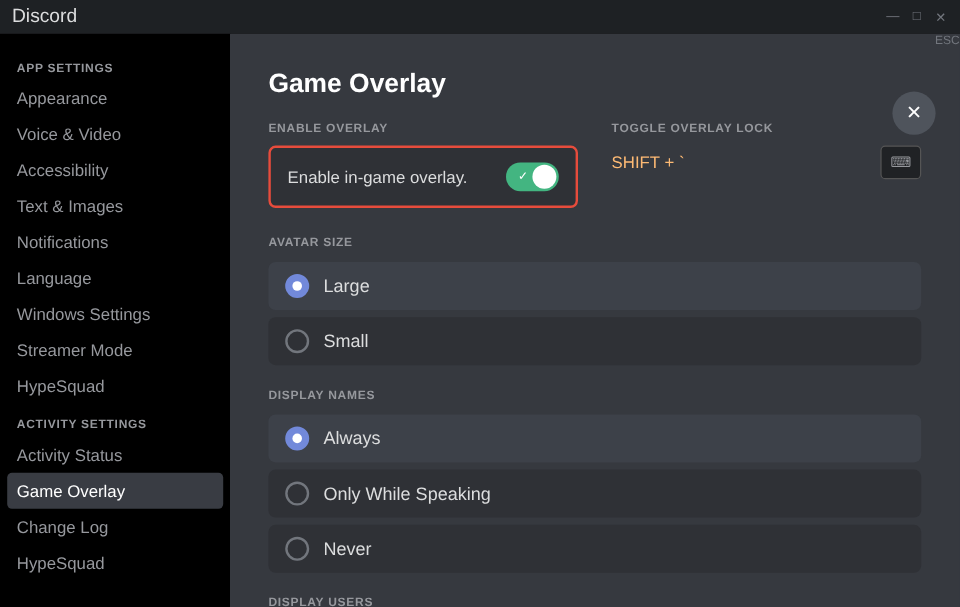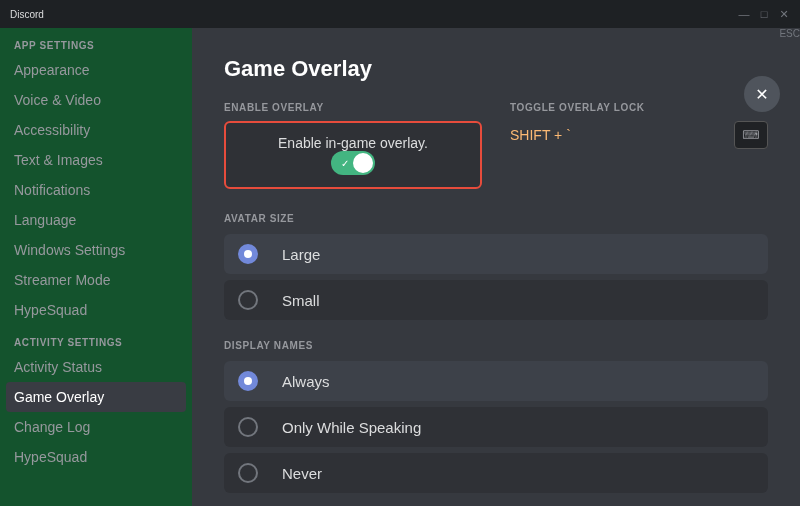--- a/index.html
+++ b/index.html
@@ -17,21 +17,21 @@
     .titlebar {
       background: #1e2124;
       height: 28px;
       display: flex;
       align-items: center;
       padding: 0 10px;
       justify-content: space-between;
       flex-shrink: 0;
     }
     .titlebar-title {
-      font-size: 10px;
+      font-size: 16px;
       color: #dcddde;
     }
     .titlebar-controls {
       display: flex;
       gap: 8px;
     }
     .titlebar-btn {
       width: 12px;
       height: 12px;
       display: flex;
@@ -45,22 +45,22 @@
     }
     
     .app-body {
       display: flex;
       flex: 1;
       overflow: hidden;
     }
     
     .sidebar {
       width: 192px;
-      background: #14532d;
-      padding: 0 6px;
+      background: #000000;
+      padding: 12px 6px;
       overflow-y: auto;
       flex-shrink: 0;
     }
     .sidebar-section-label {
       font-size: 10px;
       font-weight: 700;
       color: #96989d;
       text-transform: uppercase;
       padding: 12px 8px 4px 8px;
       letter-spacing: 0.6px;
@@ -110,21 +110,20 @@
       margin-bottom: 8px;
     }
     .enable-overlay-box {
       border: 2px solid #e74c3c;
       border-radius: 6px;
       padding: 12px 14px;
       display: flex;
       align-items: center;
       justify-content: space-between;
       background: #2f3136;
-      flex-direction: column;
     }
     .enable-overlay-text {
       font-size: 14px;
       color: #dcddde;
     }
     
     .toggle {
       width: 44px;
       height: 24px;
       background: #43b581;
@@ -185,21 +184,21 @@
       font-size: 10px;
       font-weight: 700;
       color: #96989d;
       text-transform: uppercase;
       letter-spacing: 0.6px;
       margin-bottom: 10px;
     }
     .radio-option {
       display: flex;
       align-items: center;
-      gap: 24px;
+      gap: 12px;
       padding: 10px 14px;
       border-radius: 6px;
       background: #2f3136;
       margin-bottom: 6px;
       cursor: pointer;
       font-size: 15px;
       color: #dcddde;
     }
     .radio-option.selected {
       background: #3d4149;

